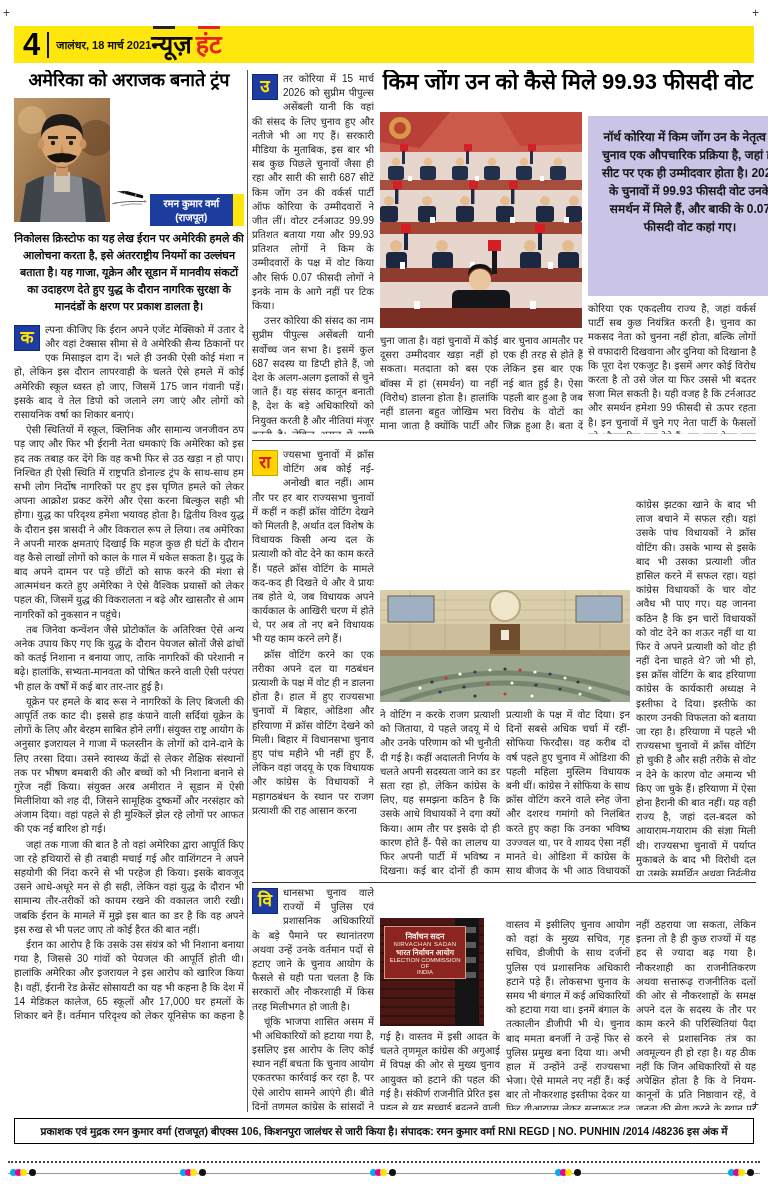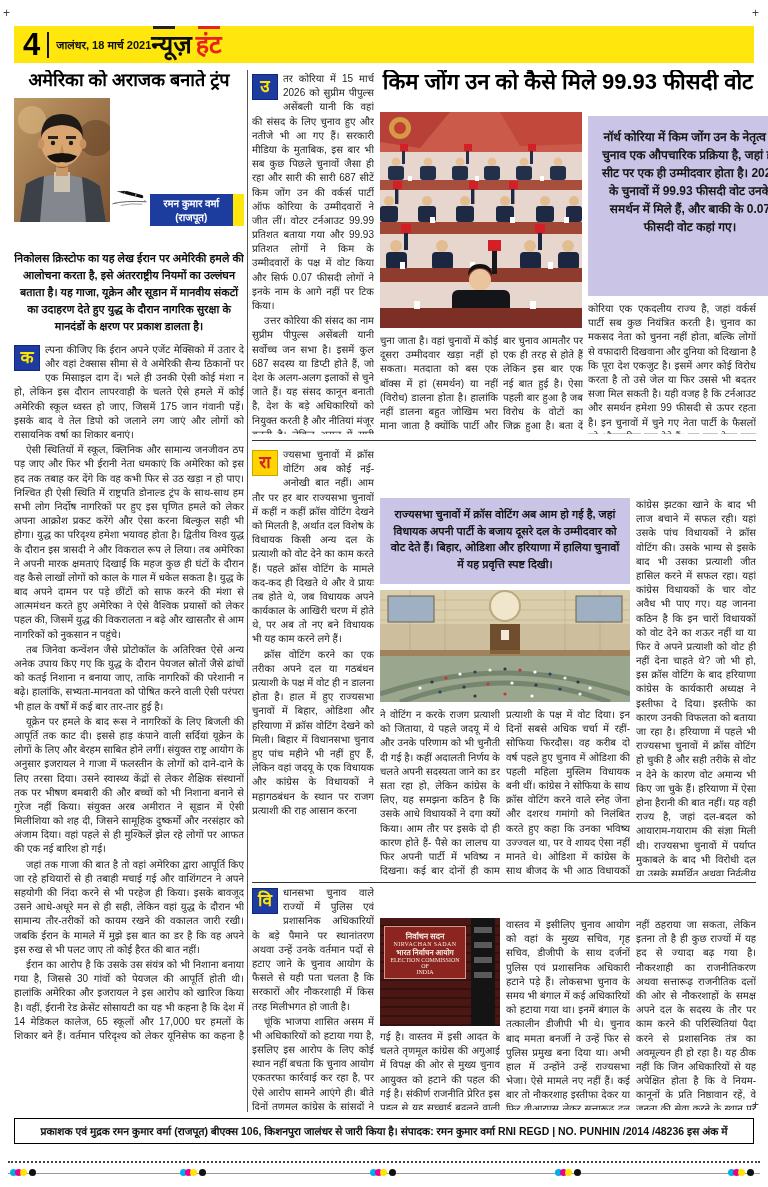--- a/index.html
+++ b/index.html
@@ -19,21 +19,21 @@
   .logo-tick{position:absolute;top:-6px;left:2px;width:22px;height:3px;background:#222;}
   
   #trump-col{left:14px;top:70px;width:230px;height:1042px;overflow:hidden;}
   .art-head-l{font-size:18px;font-weight:900;color:#000;text-align:center;line-height:1.15;}
   #author-card{display:flex;margin-top:7px;height:128px;}
   #author-photo{width:96px;height:124px;flex:none;}
   #author-right{flex:1;display:flex;flex-direction:row;align-items:flex-end;justify-content:flex-end;}
   #pen-art{margin-bottom:6px;}
   .name-plate{background:#1c3c9e;color:#fff;font-size:10px;font-weight:bold;padding:2px 6px;text-align:center;width:100%;box-sizing:border-box;}
   .role-plate{background:#ffe60c;color:#d21f26;font-size:11px;font-weight:bold;padding:1px 6px;margin-top:3px;text-align:center;width:70%;box-sizing:border-box;}
-  #trump-intro{margin-top:24px;font-size:11px;font-weight:bold;text-align:center;line-height:1.55;color:#111;}
+  #trump-intro{margin-top:4px;font-size:11px;font-weight:bold;text-align:center;line-height:1.55;color:#111;}
   .body-text{font-size:10px;line-height:1.42;text-align:justify;color:#1d1d1d;overflow:hidden;}
   .body-text p{margin:0 0 1px 0;}
   .body-text p.ind{text-indent:12px;}
   #trump-body{margin-top:8px;height:700px;}
   .dropcap{float:left;width:26px;height:26px;background:#1d3ba0;color:#ffe600;font-weight:900;font-size:17px;
            display:flex;align-items:center;justify-content:center;margin:2px 5px 1px 0;border:1px solid #0e2a7a;box-sizing:border-box;}
   .dropcap.yl{background:#ffd400;color:#d21f26;border-color:#c9a400;}
   #vrule{left:247px;top:70px;width:1px;height:1042px;background:#555;}
   .hrule{height:1px;background:#333;}
   
@@ -41,22 +41,22 @@
   .lavbox{background:#cac4e6;text-align:center;font-weight:bold;color:#161616;line-height:1.5;box-sizing:border-box;}
   .colbox{overflow:hidden;}
   
   #footer-box{left:14px;top:1118px;width:740px;border:1px solid #000;box-sizing:border-box;padding:4px 12px;text-align:center;}
   #footer-box div{font-size:10.5px;font-weight:bold;line-height:1.55;color:#111;}
   #dotted-rule{left:8px;top:1161px;width:752px;border-top:2px dotted #444;}
   #reg-line{left:8px;top:1173px;width:752px;height:1px;background:#999;}
   .reg-group{position:absolute;top:1168px;width:30px;height:10px;}
   .reg-dot{position:absolute;width:7px;height:7px;border-radius:50%;top:1px;}
   
-  #eci{width:120px;height:108px;position:relative;background:#4a1714;
-       background-image:repeating-linear-gradient(0deg,rgba(0,0,0,.28) 0 2px,transparent 2px 9px);overflow:hidden;font-family:Liberation Serif, serif;}
+  #eci{width:104px;height:108px;position:relative;background:#4a1714;
+       background-image:repeating-linear-gradient(0deg,rgba(0,0,0,.28) 0 2px,transparent 2px 9px);overflow:hidden;}
   #eci .win{position:absolute;right:5px;top:0;width:24px;height:108px;background:#141414;}
   #eci .win i{display:block;height:6px;margin:9px 3px;background:#5a5a5a;}
   #eci .sign{position:absolute;left:4px;top:8px;width:82px;background:#8c2420;border:1px solid #d49a8e;
              color:#f5e9e2;text-align:center;padding:3px 1px;box-sizing:border-box;}
   #eci .sign .s1{font-size:8px;font-weight:bold;}
   #eci .sign .s2{font-size:6px;letter-spacing:.4px;}
   #eci .sign .s3{font-size:7.5px;font-weight:bold;text-align:center;}
   #eci .sign .s4{font-size:6px;}
 </style>
 </head>
@@ -276,21 +276,20 @@
   <div class="abs colbox body-text" style="left:503px;top:334px;width:80px;height:100px;">बार चुनाव आमतौर पर एक ही तरह से होते हैं लेकिन इस बार एक नई बात हुई है। ऐसा पहली बार हुआ है जब विरोध के वोटों का जिक्र हुआ है। बता दें कि इस बार 0.07 फीसदी लोगों ने किम की पार्टी के विरोध में वोट डाला है। टर्नआउट 99.99 फीसदी रहा और जिन लोगों ने वोट नहीं डाला उनमें से 0.0037 फीसदी लोग या तो विदेश में थे या समुद्र में तैनात थे। सिर्फ 0.00003 फीसदी लोग ऐसे थे जिन्होंने इन चुनावों में वोट नहीं दिया। इस बार 687 में से 687 सीटें एक बार फिर किम की ही पार्टी ने जीत लीं। उत्तर</div>
 
   <div class="abs hrule" style="left:252px;top:440px;width:504px;"></div>
 
   <div class="abs colbox body-text" style="left:252px;top:448px;width:122px;height:428px;">
     <p><span class="dropcap yl">रा</span><span>ज्यसभा चुनावों में क्रॉस वोटिंग अब कोई नई-अनोखी बात नहीं। आम तौर पर हर बार राज्यसभा चुनावों में कहीं न कहीं क्रॉस वोटिंग देखने को मिलती है, अर्थात दल विशेष के विधायक किसी अन्य दल के प्रत्याशी को वोट देने का काम करते हैं। पहले क्रॉस वोटिंग के मामले कद-कद ही दिखते थे और वे प्रायः तब होते थे, जब विधायक अपने कार्यकाल के आखिरी चरण में होते थे, पर अब तो नए बने विधायक भी यह काम करने लगे हैं।</span></p>
     <p class="ind">क्रॉस वोटिंग करने का एक तरीका अपने दल या गठबंधन प्रत्याशी के पक्ष में वोट ही न डालना होता है। हाल में हुए राज्यसभा चुनावों में बिहार, ओडिशा और हरियाणा में क्रॉस वोटिंग देखने को मिली। बिहार में विधानसभा चुनाव हुए पांच महीने भी नहीं हुए हैं, लेकिन वहां जदयू के एक विधायक और कांग्रेस के विधायकों ने महागठबंधन के स्थान पर राजग प्रत्याशी की राह आसान करना</p>
   </div>
 
 
-  <div class="abs lavbox" style="left:380px;top:498px;width:250px;height:86px;font-size:11px;padding:8px 10px;">राज्यसभा चुनावों में क्रॉस वोटिंग अब आम हो गई है, जहां विधायक अपनी पार्टी के बजाय दूसरे दल के उम्मीदवार को वोट देते हैं। बिहार, ओडिशा और हरियाणा में हालिया चुनावों में यह प्रवृत्ति स्पष्ट दिखी।</div>
 
   <svg class="abs" style="left:380px;top:590px;" width="250" height="112" viewBox="0 0 250 112">
     <rect width="250" height="112" fill="#cdbf9e"></rect>
     <rect width="250" height="34" fill="#d9cdab"></rect>
     <g opacity=".25" stroke="#8a7c58">
       <line x1="0" y1="10" x2="250" y2="10"></line>
         <line x1="0" y1="20" x2="250" y2="20"></line>
         <line x1="0" y1="30" x2="250" y2="30"></line>
       <line x1="30" y1="0" x2="30" y2="60"></line>
         <line x1="65" y1="0" x2="65" y2="60"></line>

